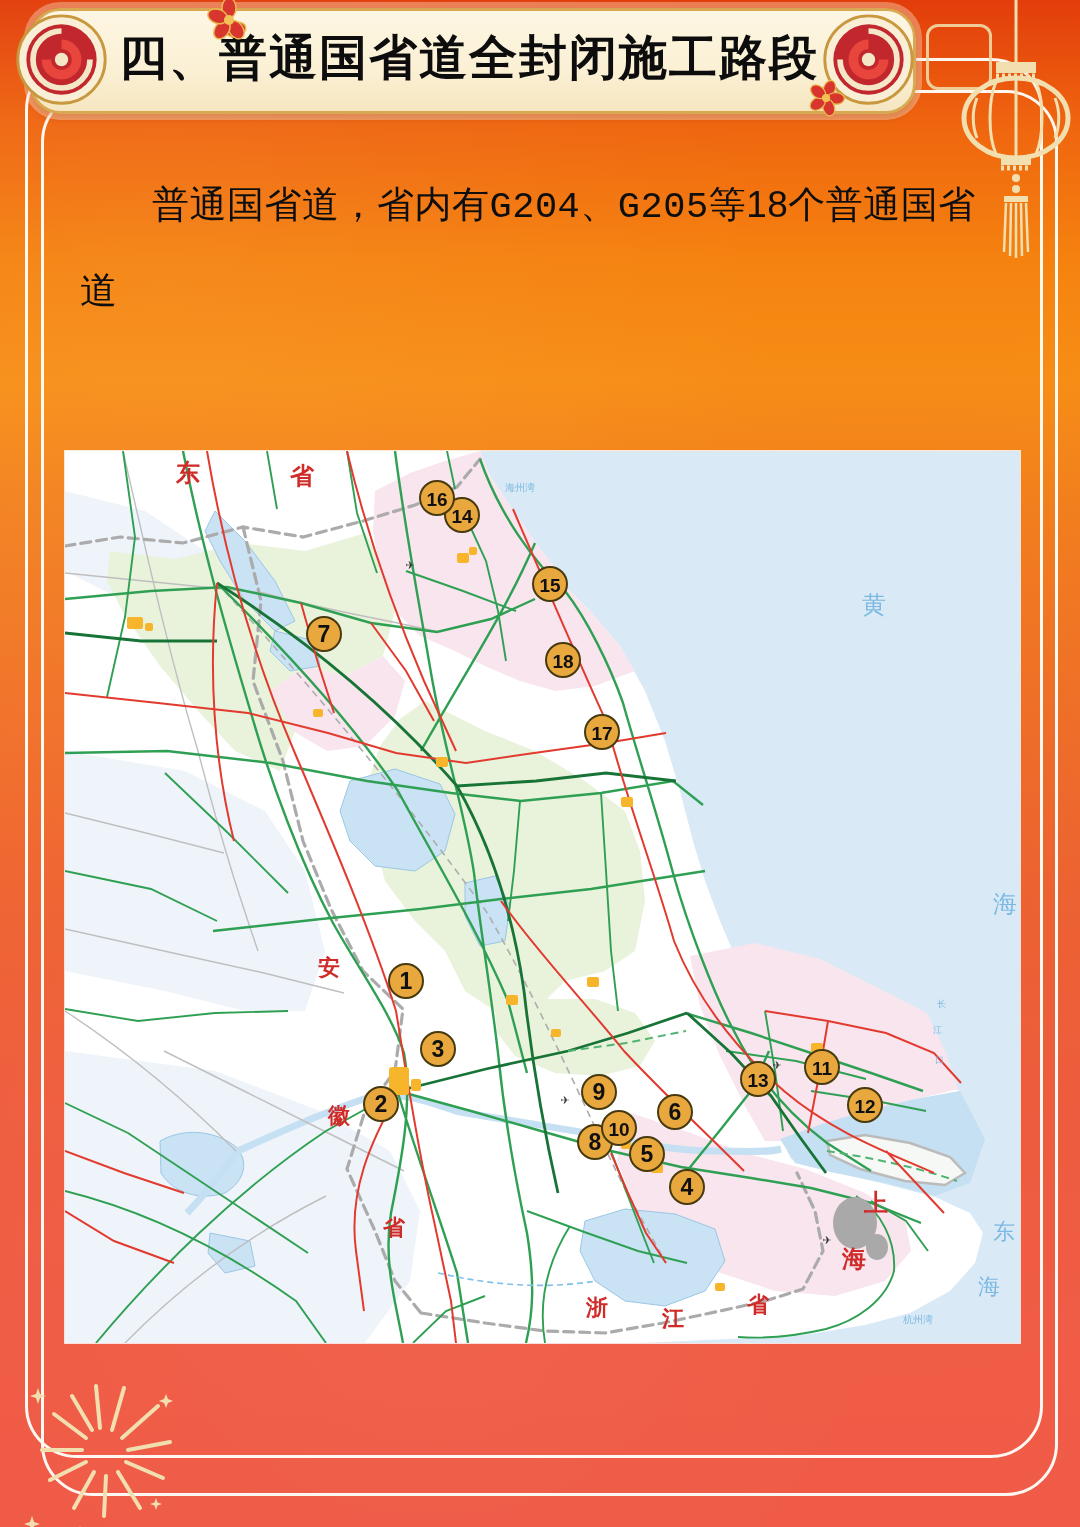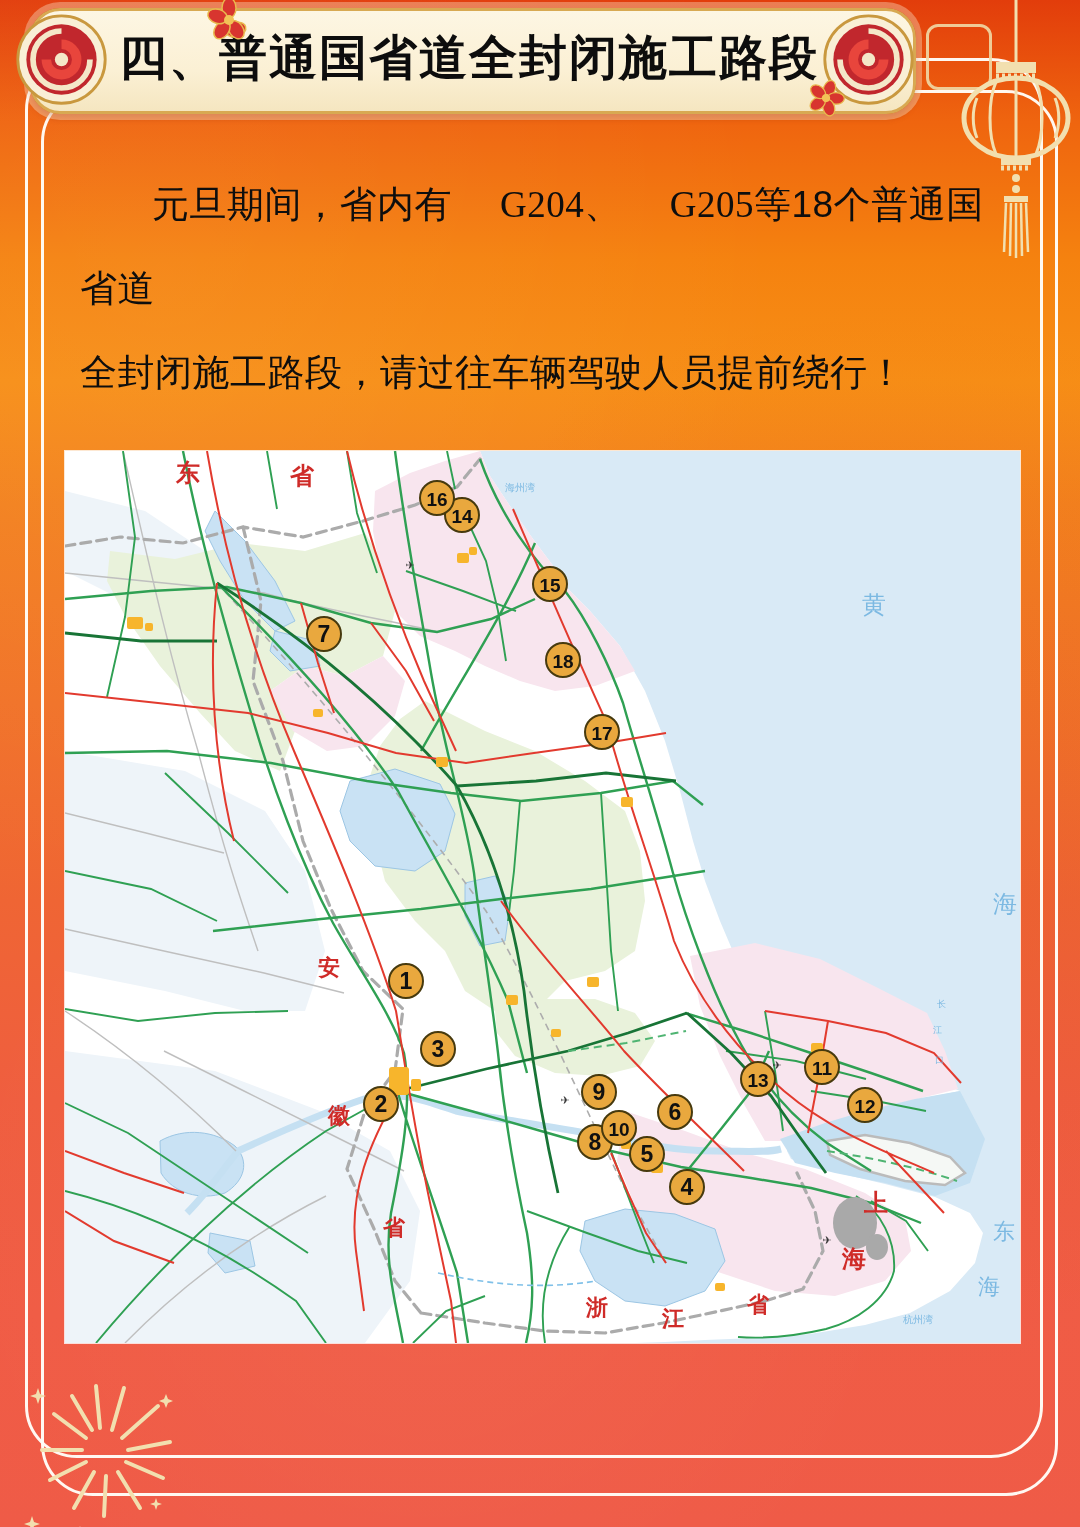--- a/index.html
+++ b/index.html
@@ -25,21 +25,21 @@
   .ornament{position:absolute;top:12px;width:95px;height:95px;}
   .ornament.left{left:14px;}
   .ornament.right{left:821px;}
   .blossom{position:absolute;}
   .lantern{position:absolute;left:952px;top:0;width:130px;height:270px;}
   .corner-bracket{position:absolute;left:926px;top:24px;width:60px;height:60px;
     border:3px solid #efd9a6;border-radius:12px;opacity:.9;}
   .intro{position:absolute;left:80px;top:163px;width:928px;
     font-size:37px;line-height:84px;color:#0e0e0e;letter-spacing:.5px;}
   .intro .first{display:inline-block;width:72px;}
-  .intro .latin{font-family:Liberation Serif, serif;margin-left:48px;}
+  .intro .latin{font-family:Liberation Mono, monospace;}
   .intro .bold{font-weight:normal;}
   .map-wrap{position:absolute;left:65px;top:451px;width:955px;height:892px;background:#ffffff;
     box-shadow:0 0 0 1px rgba(255,255,255,.8);}
   .fireworks{position:absolute;left:8px;top:1358px;width:210px;height:200px;}
   svg text.red-lbl{font-family:"Liberation Serif",serif;fill:#cf2b28;font-weight:bold;}
   svg text.sea-lbl{font-family:"Liberation Serif",serif;fill:#7cb9e2;}
   svg text.marker-num{font-family:"Liberation Sans",sans-serif;fill:#111;font-weight:bold;text-anchor:middle;}
 </style>
 </head>
 <body>
@@ -135,22 +135,21 @@
         <ellipse cx="0" cy="-12" rx="7" ry="10" transform="rotate(72)"></ellipse>
       <ellipse cx="0" cy="-12" rx="7" ry="10" transform="rotate(144)"></ellipse>
         <ellipse cx="0" cy="-12" rx="7" ry="10" transform="rotate(216)"></ellipse>
       <ellipse cx="0" cy="-12" rx="7" ry="10" transform="rotate(288)"></ellipse>
     </g>
     <circle r="5" fill="#f2c257"></circle>
   </g>
 </svg>
 
 <div class="intro">
-  <span class="first"></span><span id="intro-line1"><span>元旦期间，省内有</span><span class="latin">G204</span><span>、</span><span class="latin">G205</span><span>等</span><span class="bold">18个</span><span>普通国省道</span></span><br>
-  <span>全封闭施工路段，请过往车辆驾驶人员提前绕行！</span>
+  <span class="first"></span><span id="intro-line1"><span>普通国省道，省内有</span><span class="latin">G204</span><span>、</span><span class="latin">G205</span><span>等</span><span class="bold">18个</span><span>普通国省道</span></span><br>
 </div>
 
 <div class="map-wrap">
 <svg id="map" viewBox="0 0 955 892" width="955" height="892">
 
   <path fill="#d9eaf6" d="M415,0 L425,25 445,55 468,88 492,120 500,135 525,160 555,195 580,240 600,290 615,340 628,390 640,430 655,470 672,510 700,545 740,570 790,595 840,620 875,632 895,640 L855,648 805,660 762,673 724,690 722,700 726,708 765,720 820,733 870,746 905,762 918,782 L910,812 885,840 845,862 800,874 745,883 690,887 640,889 600,891 570,892 L955,892 L955,0 Z"></path>
 
   <g fill="#eef4f9">
     <path d="M0,40 L80,60 140,100 120,160 60,150 0,120 Z"></path>
     <path d="M0,300 L120,320 200,360 240,420 260,500 240,560 180,560 100,540 0,520 Z"></path>

